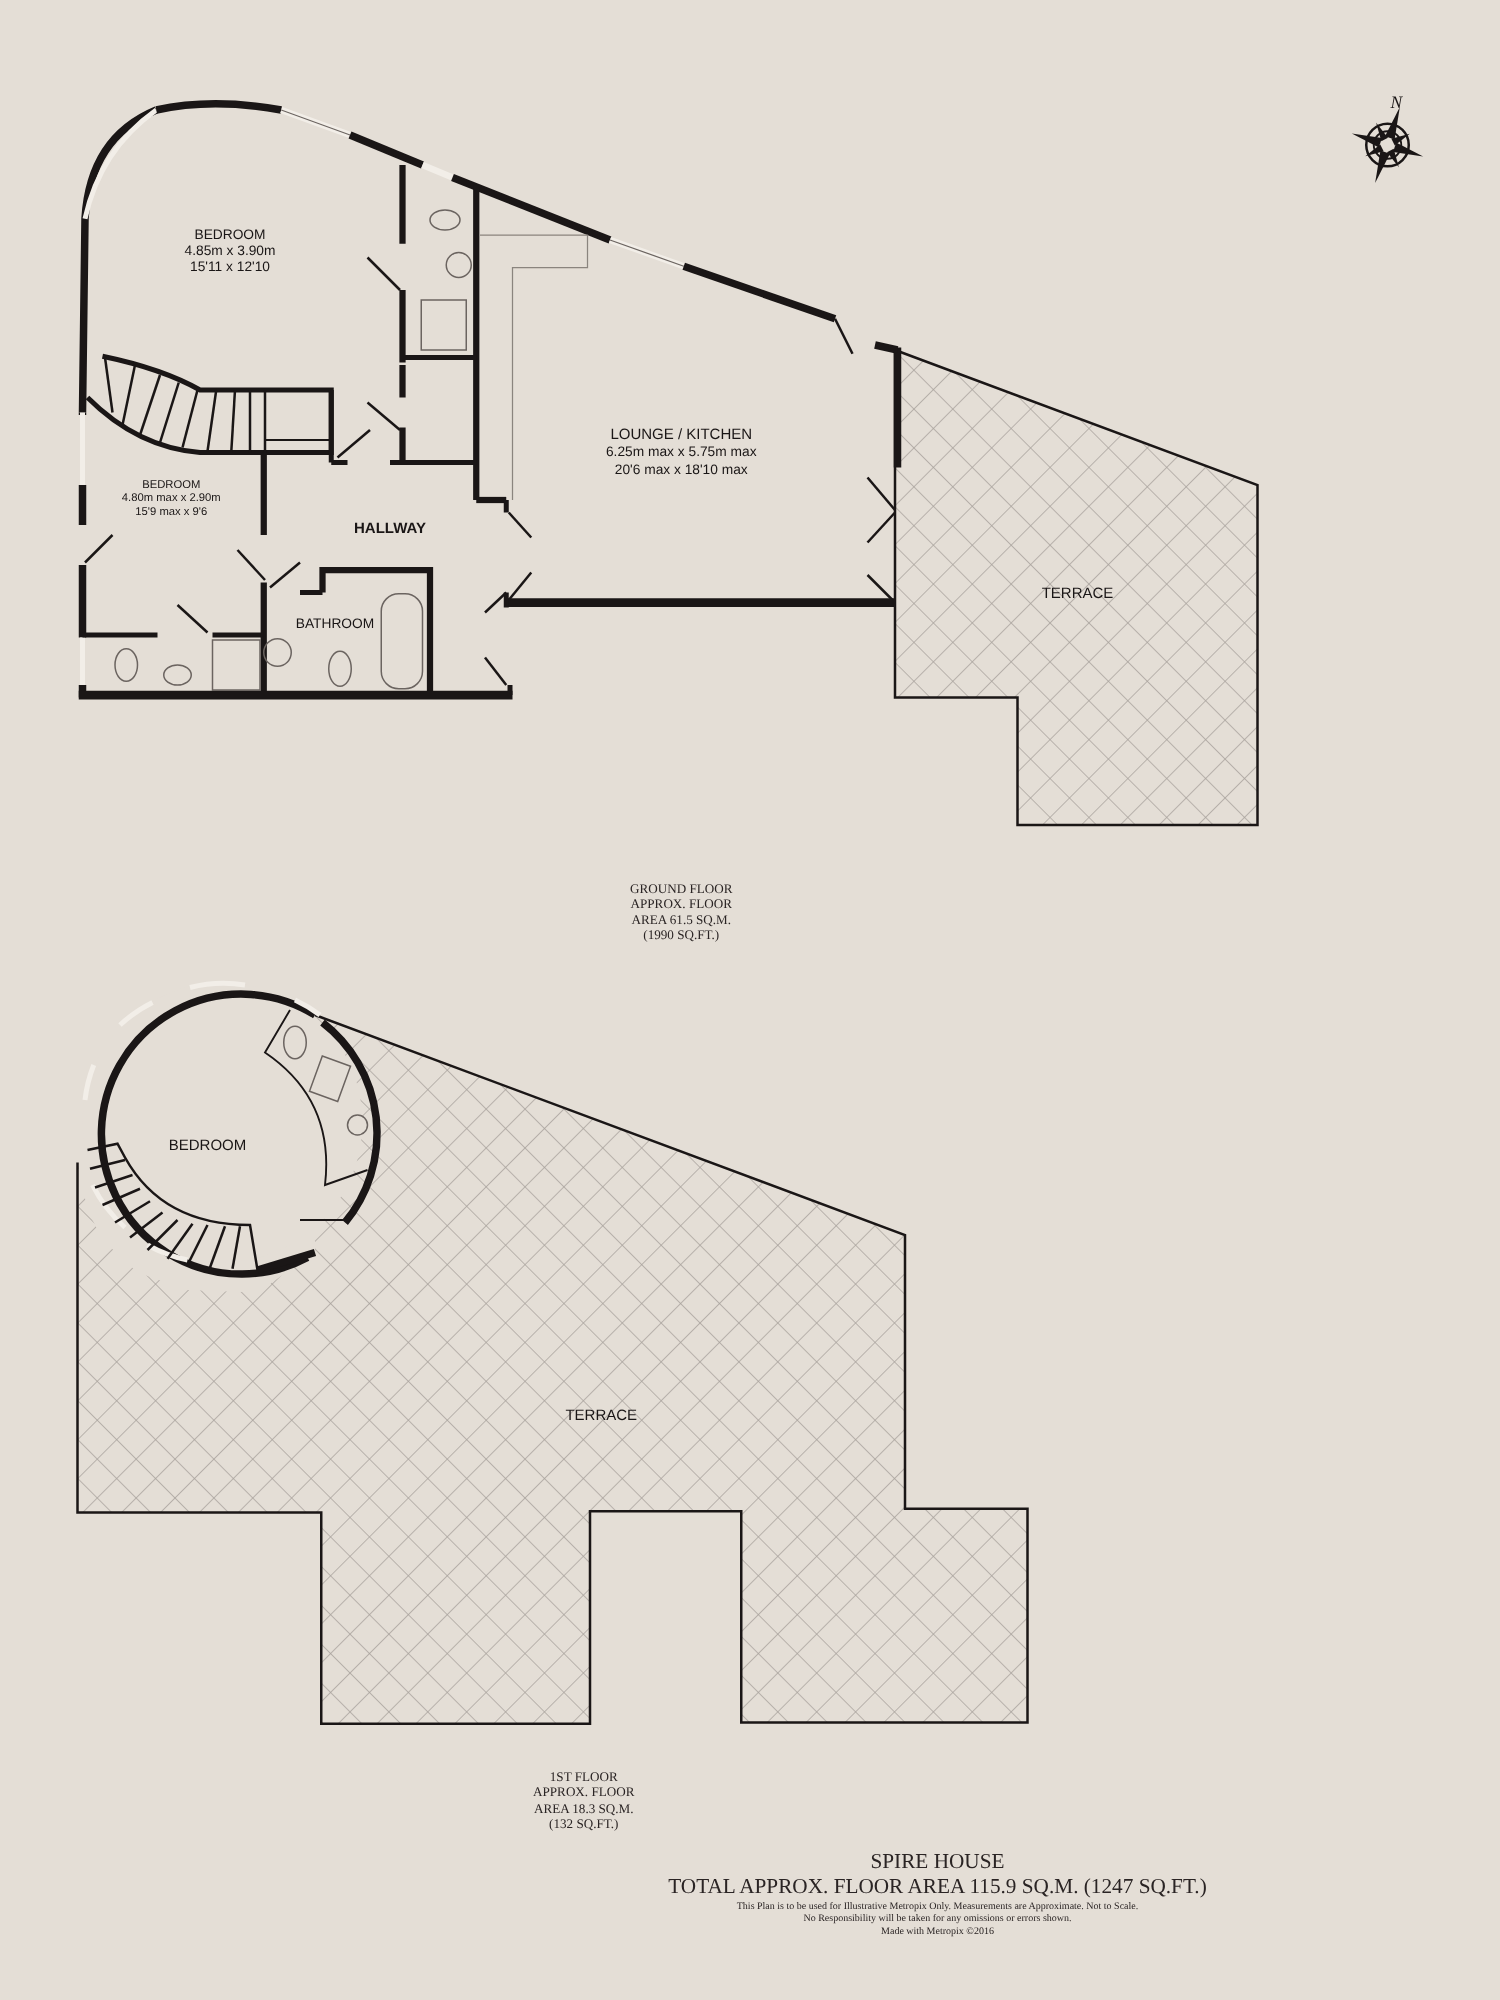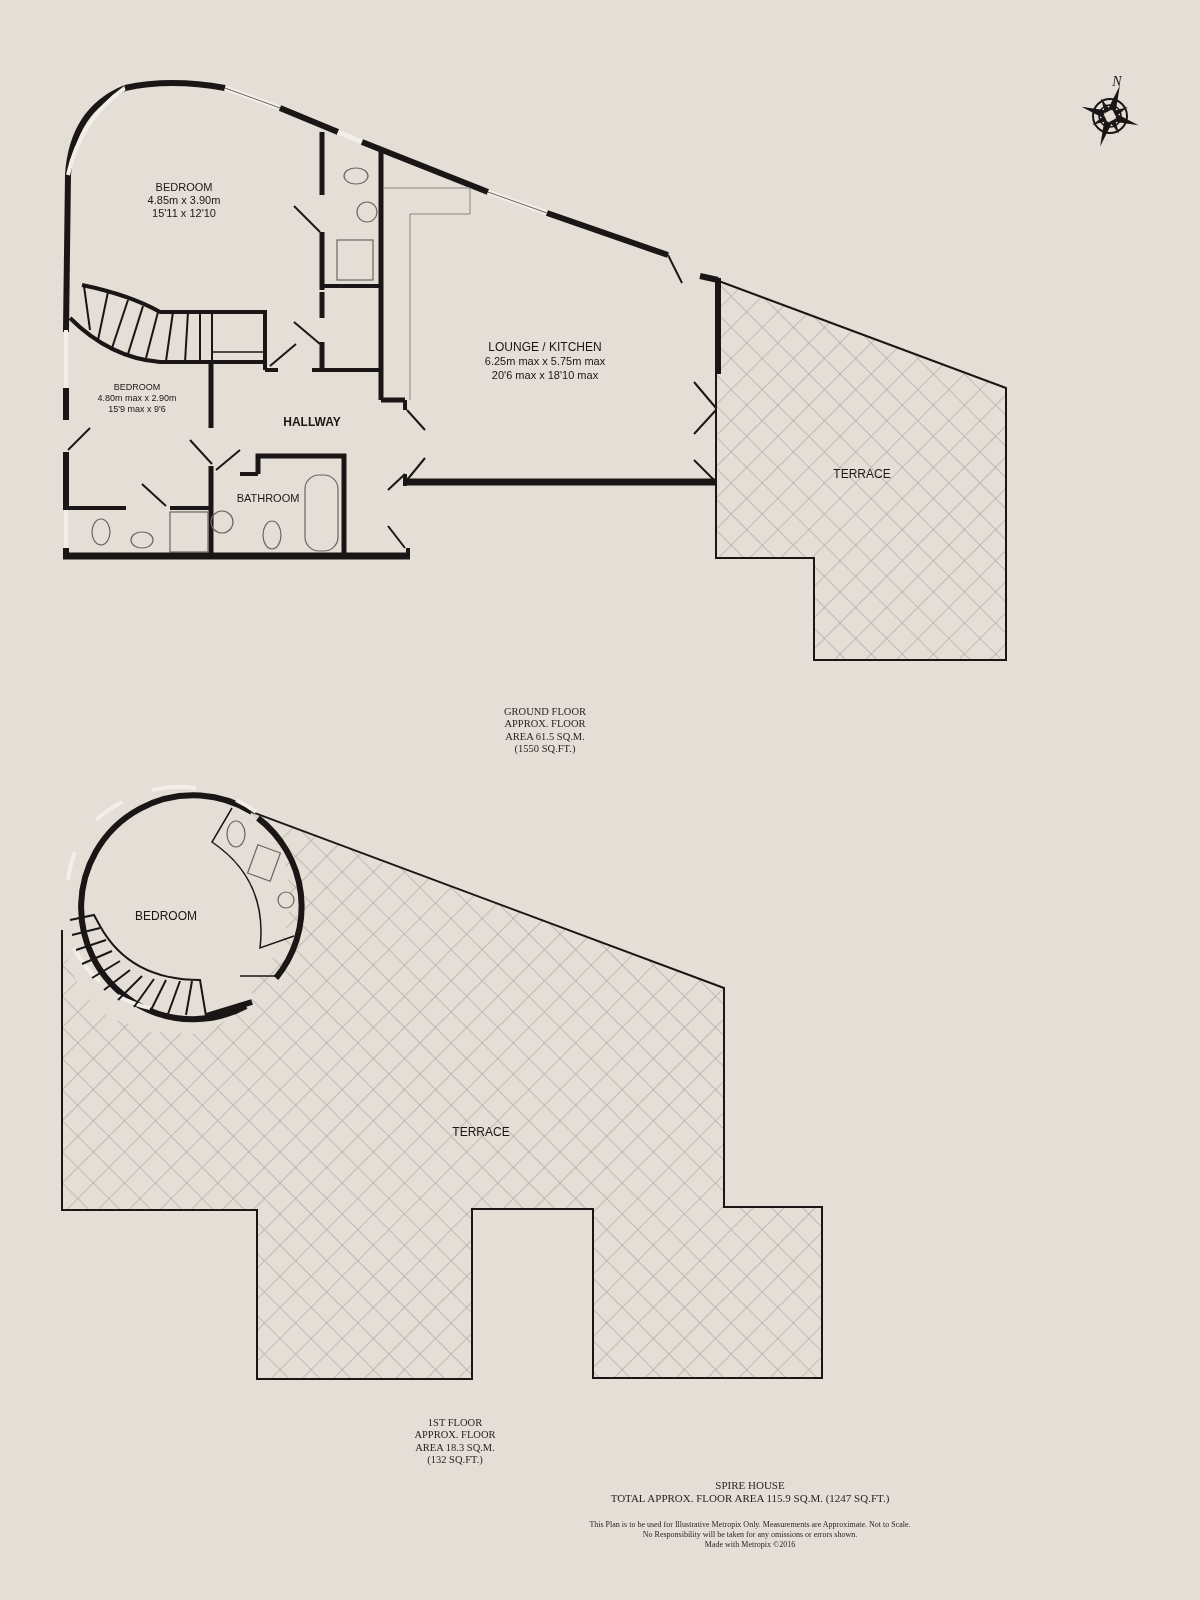--- a/index.html
+++ b/index.html
@@ -9,22 +9,22 @@
     font-family:"Liberation Sans", sans-serif;
     color:#1a1616;
     position:relative;
   }
   #plan { position:absolute; left:0; top:0; width:1200px; height:1600px; }
   .lbl { font-family:"Liberation Sans", sans-serif; fill:#1a1616; text-anchor:middle; }
   .lbl-b { font-weight:bold; }
   .txt-block { position:absolute; text-align:center; font-family:Liberation Serif, serif; color:#2a2424; line-height:1.18; }
   .txt-block div { white-space:nowrap; }
   #gf-area { left:450px; top:706px; width:190px; font-size:10.5px; }
-  #ff-area { left:360px; top:1417px; width:190px; font-size:10.5px; }
-  #total-area { left:520px; top:1479px; width:460px; font-size:11px; }
+  #ff-area { left:372px; top:1417px; width:190px; font-size:10.5px; }
+  #total-area { left:520px; top:1479px; width:460px; font-size:17px; }
   #disclaimer { left:520px; top:1520px; width:460px; font-size:8px; line-height:1.25; }
 </style>
 </head>
 <body>
 
 <svg id="plan" viewBox="0 0 1200 1600" xmlns="http://www.w3.org/2000/svg">
   <defs>
     <pattern id="hatch" patternUnits="userSpaceOnUse" width="22" height="22" patternTransform="rotate(45)">
       <line x1="0" y1="0" x2="0" y2="22" stroke="#a8a29c" stroke-width="1.2"></line>
       <line x1="0" y1="0" x2="22" y2="0" stroke="#a8a29c" stroke-width="1.2"></line>
@@ -197,21 +197,21 @@
     <polygon points="-20,0 -5,-3 -5,3" fill="#1a1616" transform="rotate(63)"></polygon>
     <polygon points="20,0 5,-3 5,3" fill="#1a1616" transform="rotate(63)"></polygon>
     <text x="7" y="-30" font-size="14" font-style="italic" font-family="Liberation Serif, serif" fill="#1a1616" text-anchor="middle">N</text>
   </g>
 </svg>
 
 <div class="txt-block" id="gf-area">
   <div>GROUND FLOOR</div>
   <div>APPROX. FLOOR</div>
   <div>AREA 61.5 SQ.M.</div>
-  <div>(1550 SQ.FT.)</div>
+  <div>(1990 SQ.FT.)</div>
 </div>
 
 <div class="txt-block" id="ff-area">
   <div>1ST FLOOR</div>
   <div>APPROX. FLOOR</div>
   <div>AREA 18.3 SQ.M.</div>
   <div>(132 SQ.FT.)</div>
 </div>
 
 <div class="txt-block" id="total-area">

